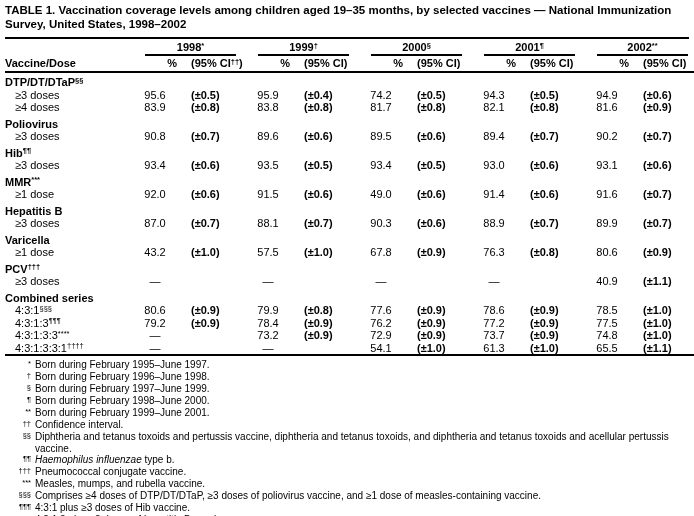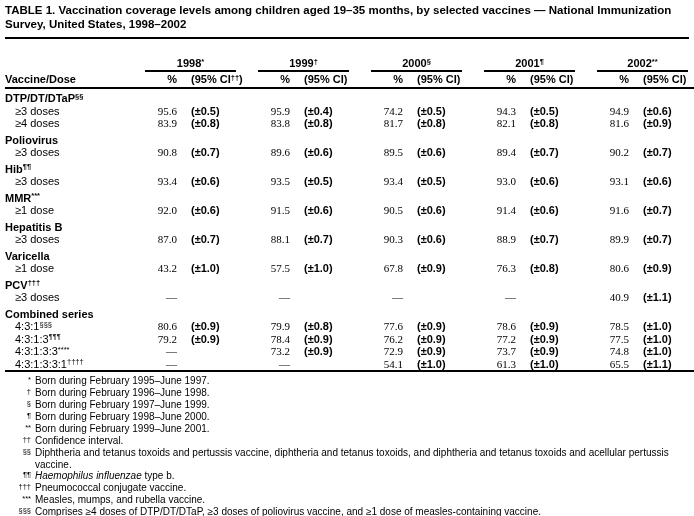--- a/index.html
+++ b/index.html
@@ -4,28 +4,28 @@
 <style>
   html,body{margin:0;padding:0;background:#fff;}
   body{width:694px;height:516px;overflow:hidden;color:#000;font-family:"Liberation Sans","DejaVu Sans",sans-serif;}
   .page{padding:3px 5px 0 5px;}
   .title{font-size:11.5px;line-height:14px;font-weight:bold;border-bottom:2.5px solid #000;padding-bottom:6px;}
   table{width:693px;table-layout:fixed;border-collapse:collapse;border-bottom:2.5px solid #000;}
   col.c-label{width:128px}
   col.c-pct{width:46px}
   col.c-ci{width:67px}
   th,td{font-size:11px;white-space:nowrap;padding:0;vertical-align:bottom;}
-  thead .yr{padding-top:18px;}
+  thead .yr{padding-top:2px;}
   thead .yr .yrline{border-bottom:2.5px solid #000;margin:0 10px 0 12px;text-align:center;font-weight:bold;font-size:11px;line-height:13px;}
   thead tr.sub th{border-bottom:2px solid #000;font-weight:bold;text-align:left;padding-top:1px;padding-bottom:2px;line-height:12px;}
   thead tr.sub th.pct{text-align:right;padding-right:2px;}
   thead tr.sub th.ci{text-align:left;padding-left:12px;}
   thead .vd{vertical-align:bottom;font-weight:bold;}
   tbody td{line-height:12.5px;}
-  tbody td.pct{text-align:right;padding-right:2px;font-family:Liberation Serif, serif;}
+  tbody td.pct{text-align:center;padding-right:2px;}
   tbody td.ci{text-align:left;padding-left:12px;font-weight:bold;}
   tbody tr.group td{font-weight:bold;padding-top:4px;}
   tbody tr.first td{padding-top:3px;}
   td.ind{padding-left:10px;}
   sup.mk{font-size:7.5px;line-height:0;vertical-align:baseline;position:relative;top:-3.5px;letter-spacing:0;}
   .footnotes{margin-top:3px;}
   .fn{font-size:10px;line-height:11px;padding-left:30px;text-indent:-30px;}
   .fn .fnm{display:inline-block;width:30px;box-sizing:border-box;padding-right:4px;text-align:right;font-size:7.5px;position:relative;top:-2.5px;text-indent:0;}
 </style>
 </head>
@@ -145,21 +145,21 @@
       </tr>
       <tr class="group">
           <td colspan="11"><span>MMR</span><sup class="mk">***</sup></td>
         </tr>
       <tr>
         <td class="ind"><span>≥1 dose</span><sup class="mk"></sup></td>
         <td class="pct">92.0</td>
           <td class="ci">(±0.6)</td>
         <td class="pct">91.5</td>
           <td class="ci">(±0.6)</td>
-        <td class="pct">90.5</td>
+        <td class="pct">49.0</td>
           <td class="ci">(±0.6)</td>
         <td class="pct">91.4</td>
           <td class="ci">(±0.6)</td>
         <td class="pct">91.6</td>
           <td class="ci">(±0.7)</td>
       </tr>
       <tr class="group">
           <td colspan="11"><span>Hepatitis B</span><sup class="mk"></sup></td>
         </tr>
       <tr>

